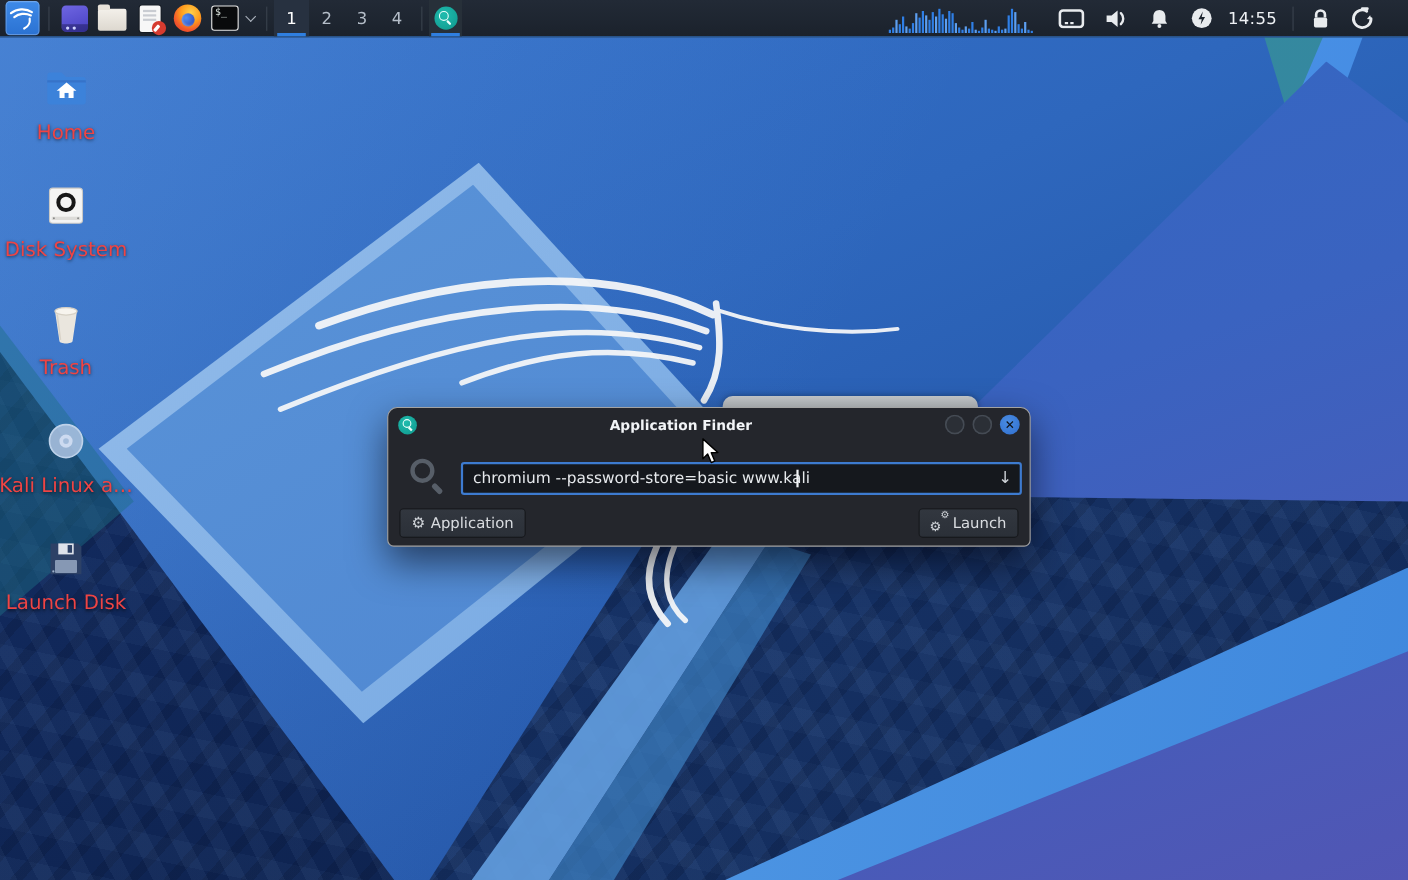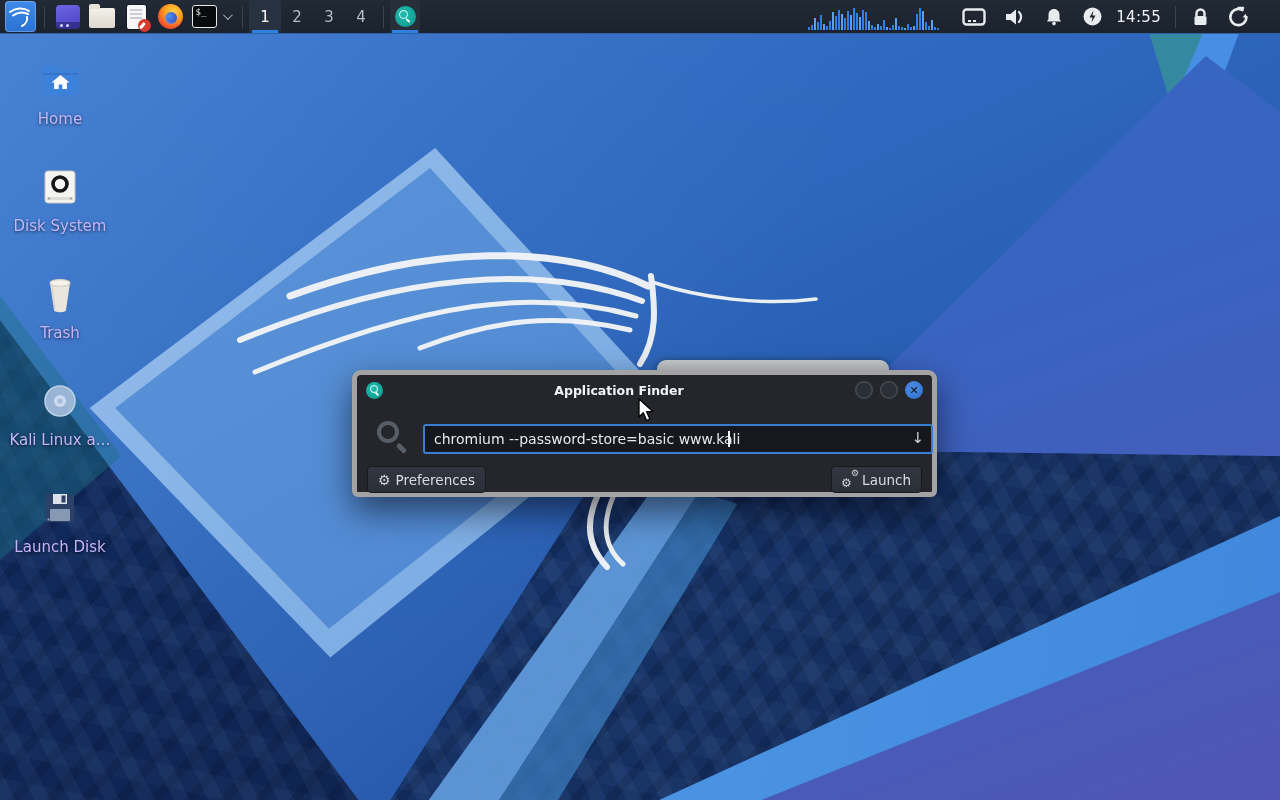--- a/index.html
+++ b/index.html
@@ -27,21 +27,21 @@
       repeating-linear-gradient(-48deg,rgba(8,18,45,.22) 0 9px,transparent 9px 26px),
       repeating-linear-gradient(12deg,rgba(140,190,250,.04) 0 22px,transparent 22px 47px); }
   .tex-left { clip-path:polygon(0 40%,28% 100%,0 100%); }
   .tex-right { clip-path:polygon(48% 56%,100% 57%,100% 66.5%,55% 100%,30.5% 100%); }
   .dragon-svg { position:absolute; inset:0; z-index:5; }
 
   
   .desk-icons { position:absolute; left:5px; top:0; width:110px; z-index:10; }
   .desk-icon { position:absolute; left:0; width:110px; display:flex; flex-direction:column; align-items:center; cursor:default; }
   .desk-icon .glyph { width:48px; height:48px; }
-  .desk-icon .dlabel { margin-top:6px; font-size:15px; color:#c4b5fd; text-shadow:0 1px 3px rgba(0,0,0,.65); white-space:nowrap; }
+  .desk-icon .dlabel { margin-top:6px; font-size:18px; color:#ef4444; text-shadow:0 1px 3px rgba(0,0,0,.65); white-space:nowrap; }
 
   
   .panel { position:absolute; left:0; top:0; width:1280px; height:34px; z-index:100;
            background:linear-gradient(180deg,#222a36,#1b222c); border-bottom:1px solid rgba(47,108,186,.85);
            display:flex; align-items:center; color:#dfe4ea; }
   .panel-left { display:flex; align-items:center; height:100%; padding-left:3px; }
   .panel-right { display:flex; align-items:center; height:100%; margin-left:auto; padding-right:22px; }
   .p-sep { width:1px; height:22px; background:#3a434e; margin:0 6px; }
   .p-btn { height:30px; min-width:30px; display:flex; align-items:center; justify-content:center; border-radius:3px; margin:0 2px; position:relative; }
   .kali-btn { width:31px; height:31px; background:linear-gradient(180deg,#3e8ae8,#2b72d2); border-radius:4px; box-shadow:inset 0 0 0 1px rgba(255,255,255,.25); }
@@ -69,21 +69,21 @@
   .net-graph { display:flex; align-items:flex-end; height:26px; gap:1px; margin-right:14px; }
   .net-graph span { display:block; width:2px; background:#2f7fe6; }
   .net-graph span:nth-child(3n) { background:#5d9ff0; }
   .tray-ico { margin:0 9px; display:flex; align-items:center; }
   .clock { font-size:15px; color:#eef1f4; margin:0 8px 0 4px; letter-spacing:.3px; }
 
   
   .ghost-window { position:absolute; left:657px; top:360px; width:232px; height:18px; border-radius:9px 9px 0 0;
     background:linear-gradient(180deg,#c6cacc,#a9aeb2); box-shadow:0 0 6px rgba(0,0,0,.35); z-index:40; }
   .finder { position:absolute; left:352px; top:370px; width:585px; height:127px; z-index:50;
-    background:#24262c; border:5px solid #a3a3a3; border-radius:9px 9px 6px 6px; box-shadow:0 14px 34px rgba(0,0,10,.55); }
+    background:#24262c; border:1px solid #a3a3a3; border-radius:9px 9px 6px 6px; box-shadow:0 14px 34px rgba(0,0,10,.55); }
   .titlebar { height:30px; display:flex; align-items:center; padding:0 9px; }
   .tb-title { flex:1; text-align:center; font-size:12.5px; font-weight:bold; color:#f2f4f7; }
   .tb-icon { width:17px; height:17px; border-radius:50%; background:radial-gradient(circle at 40% 35%,#1fbcae,#0f978c); position:relative; }
   .tb-icon:before { content:""; position:absolute; left:3.5px; top:3px; width:6px; height:6px; border:1.5px solid #eafffc; border-radius:50%; }
   .tb-icon:after { content:""; position:absolute; left:10px; top:10px; width:1.8px; height:4px; background:#eafffc; transform:rotate(-45deg); }
   .tb-btns { display:flex; gap:7px; align-items:center; }
   .tb-circle { width:18px; height:18px; border-radius:50%; background:#2b2f36; box-shadow:inset 0 0 0 1.5px #454b54; }
   .tb-close { width:18px; height:18px; border-radius:50%; background:radial-gradient(circle at 40% 35%,#4a8ce2,#2f6fd0); color:#101318; font-size:11px; font-weight:bold; display:flex; align-items:center; justify-content:center; line-height:1; }
   .big-magnifier { position:absolute; left:20px; top:46px; width:22px; height:22px; border:4px solid #575e68; border-radius:50%; }
   .big-magnifier:after { content:""; position:absolute; left:18px; top:18px; width:4.5px; height:11px; background:#575e68; transform:rotate(-45deg); border-radius:2px; }
@@ -345,21 +345,21 @@
     </div>
     <div class="big-magnifier"></div>
     <div class="input-wrap">
       <input class="cmd-input" type="text" value="chromium --password-store=basic www.kali" style="">
       <div class="caret"></div>
       <div class="input-arrow">↓</div>
     </div>
     <div class="btn-row">
       <button class="dlg-btn">
         <span class="gear">⚙</span>
-        <span>Preferences</span>
+        <span>Application</span>
       </button>
       <button class="dlg-btn">
         <span class="launch-gears">
           <span class="gear g1">⚙</span>
             <span class="gear g2">⚙</span>
         </span>
         <span>Launch</span>
       </button>
     </div>
   </div>

